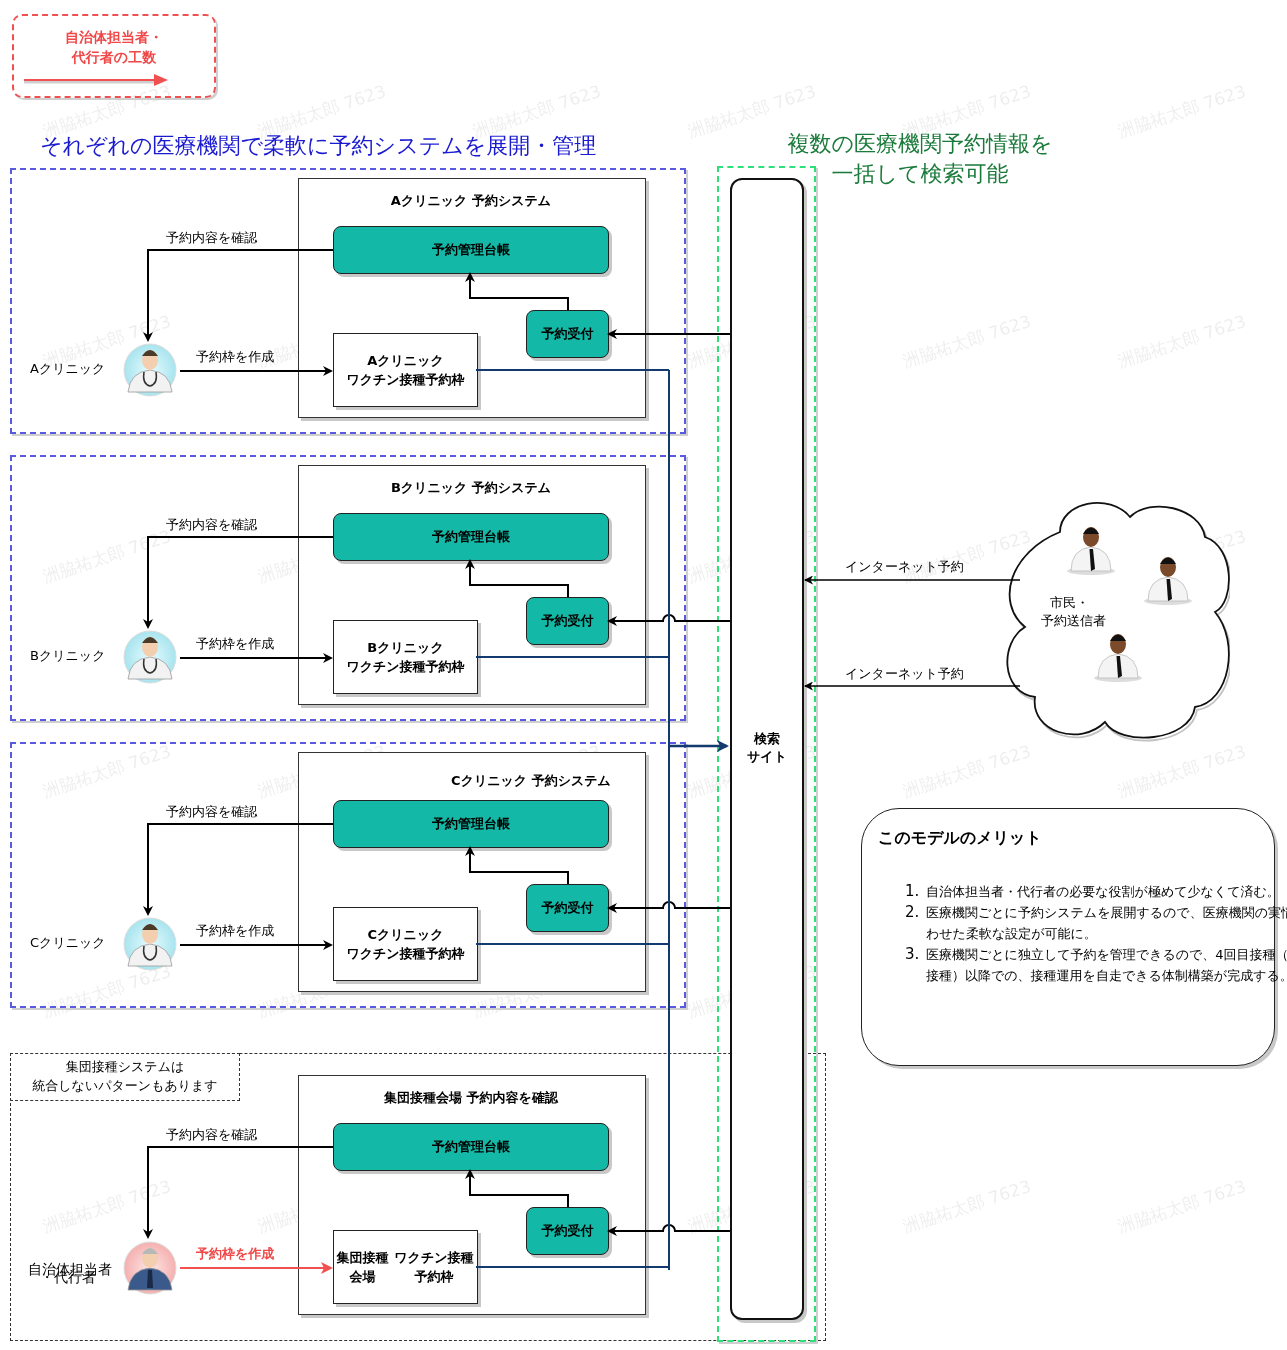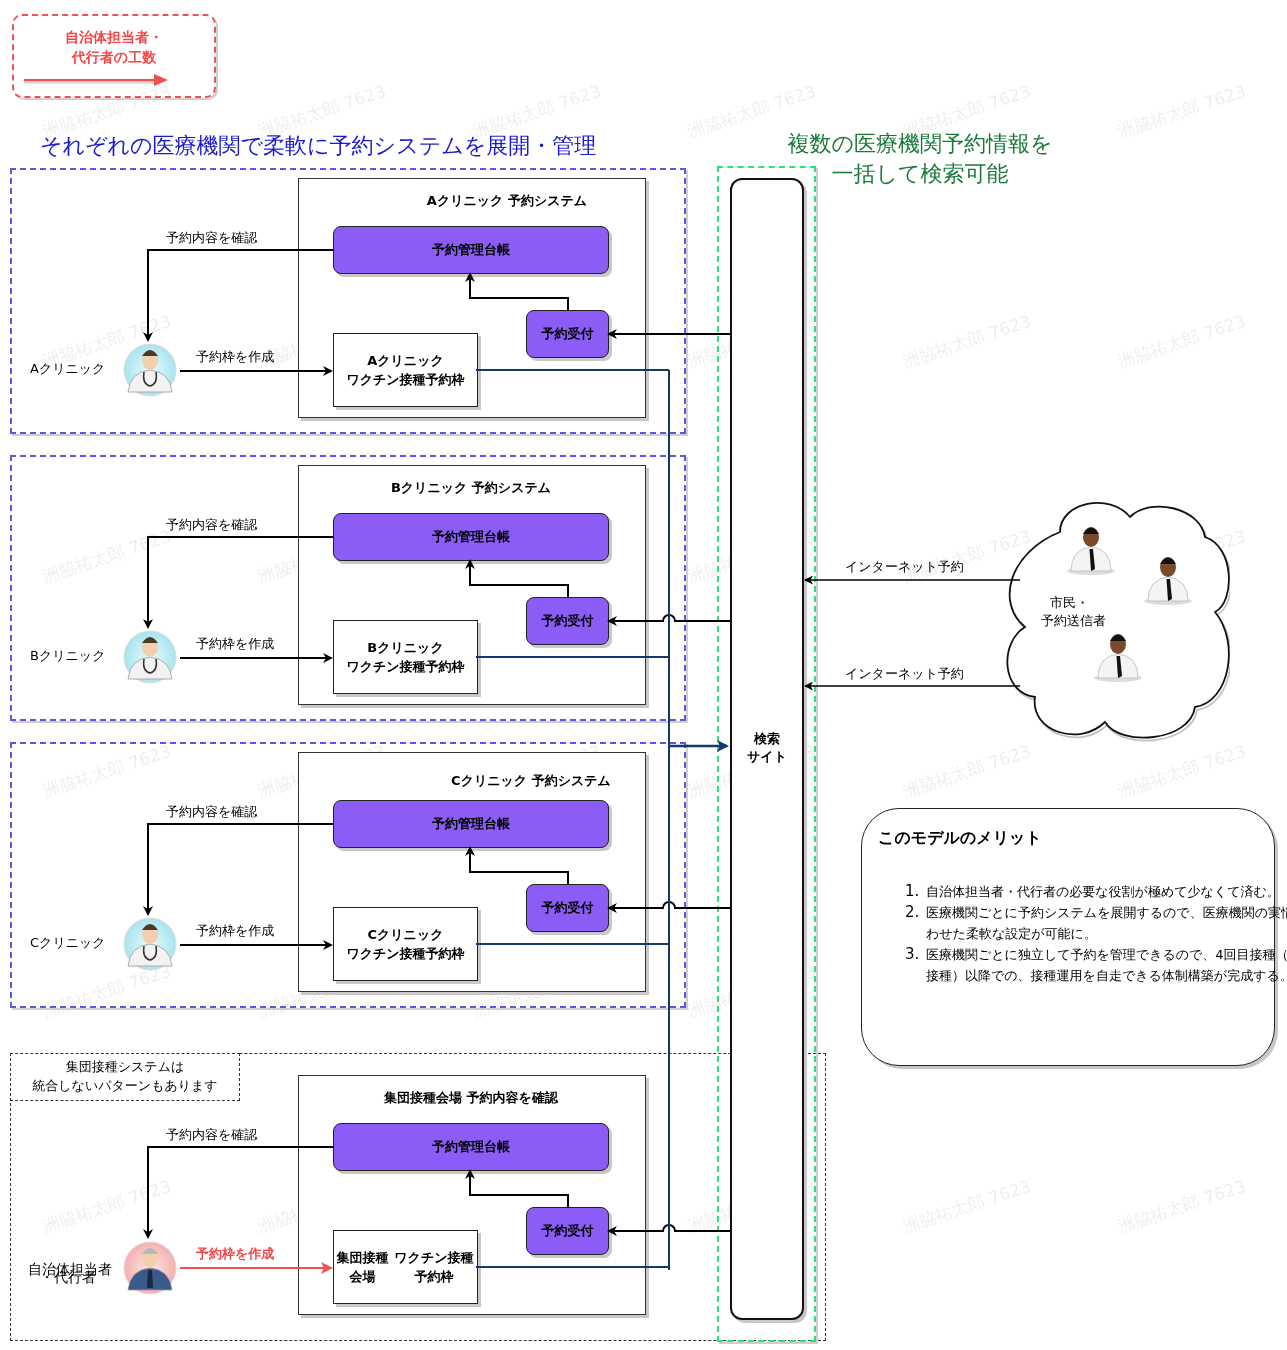--- a/index.html
+++ b/index.html
@@ -2,21 +2,21 @@
 <html><head>
 <meta charset="utf-8">
 <style>
   html, body { margin: 0; padding: 0; background: #ffffff; }
   body { width: 1287px; height: 1350px; position: relative; overflow: hidden;
          font-family: "DejaVu Sans", "Liberation Sans", sans-serif; color: #000; }
   .abs { position: absolute; }
   .t { position: absolute; white-space: nowrap; font-size: 13px; text-align: center; line-height: 18px; }
   .b { font-weight: bold; }
   .box { position: absolute; background: #fff; border: 1.5px solid #333; box-shadow: 3px 3px 0 #c8c8c8; }
-  .rbox { position: absolute; background: #8b5cf6; border: 1.5px solid #222; border-radius: 8px; box-shadow: 3px 3px 0 #c8c8c8;
+  .rbox { position: absolute; background: #14b8a6; border: 1.5px solid #222; border-radius: 8px; box-shadow: 3px 3px 0 #c8c8c8;
           display: flex; align-items: center; justify-content: center; text-align: center; font-weight: bold; font-size: 13px; line-height: 18px; }
   .sbox { position: absolute; background: #fff; border: 1.5px solid #222; box-shadow: 3px 3px 0 #c8c8c8;
           display: flex; align-items: center; justify-content: center; text-align: center; font-weight: bold; font-size: 13px; line-height: 19px; }
   .blue-dash { position: absolute; border: 2px dashed #5a5ae0; box-shadow: 2px 2px 0 #cfcfcf; }
   .watermark { position: absolute; color: rgba(0,0,0,0.07); font-size: 17px; transform: rotate(-18deg); white-space: nowrap; pointer-events: none; }
   svg.overlay { position: absolute; left: 0; top: 0; }
   .merit-list { margin: 0; padding-left: 62px; font-size: 13px; line-height: 21px; }
   .merit-list li { padding-left: 2px; }
   .merit-list li::marker { font-size: 15px; }
 </style>
@@ -83,21 +83,21 @@
 <div class="abs" style="left:10px;top:1053px;width:814px;height:286px;border:1.5px dashed #333;"></div>
 <div class="abs" style="left:10px;top:1053px;width:228px;height:46px;border:1.5px dashed #333;background:#fff;">
   <div class="t" style="left:0;width:228px;top:4px;">集団接種システムは</div>
   <div class="t" style="left:0;width:228px;top:23px;">統合しないパターンもあります</div>
 </div>
 
 <div class="abs" style="left:717px;top:166px;width:95px;height:1172px;border:2px dashed #2ee07a;box-shadow:2px 2px 0 #cfcfcf;"></div>
 
 <div id="clinic-a">
   <div class="box" style="left:298px;top:178px;width:346px;height:238px;"></div>
-  <div class="t b" style="left:298px;width:346px;top:192px;padding-left:36px;">Aクリニック 予約システム</div>
+  <div class="t b" style="left:298px;width:346px;top:192px;">Aクリニック 予約システム</div>
   <div class="rbox" style="left:333px;top:226px;width:274px;height:46px;">予約管理台帳</div>
   <div class="rbox" style="left:526px;top:310px;width:81px;height:46px;">予約受付</div>
   <div class="sbox" style="left:333px;top:333px;width:143px;height:72px;flex-direction:column;">
     <span>Aクリニック</span>
     <span>ワクチン接種予約枠</span>
   </div>
   <div class="t" style="left:166px;top:229px;">予約内容を確認</div>
   <div class="t" style="left:196px;top:348px;">予約枠を作成</div>
   <div class="t" style="left:30px;top:360px;">Aクリニック</div>
 </div>

